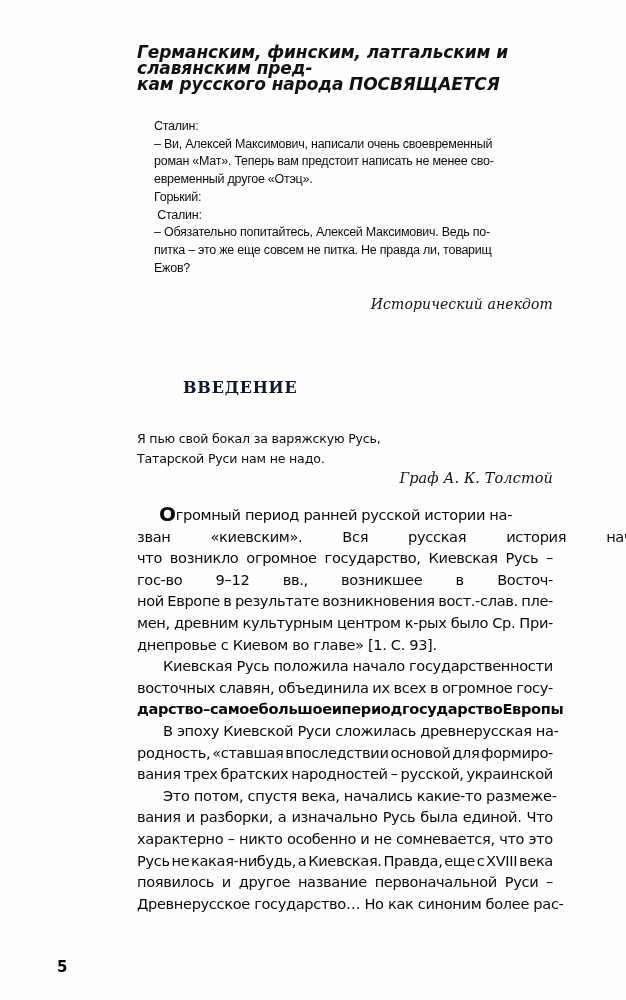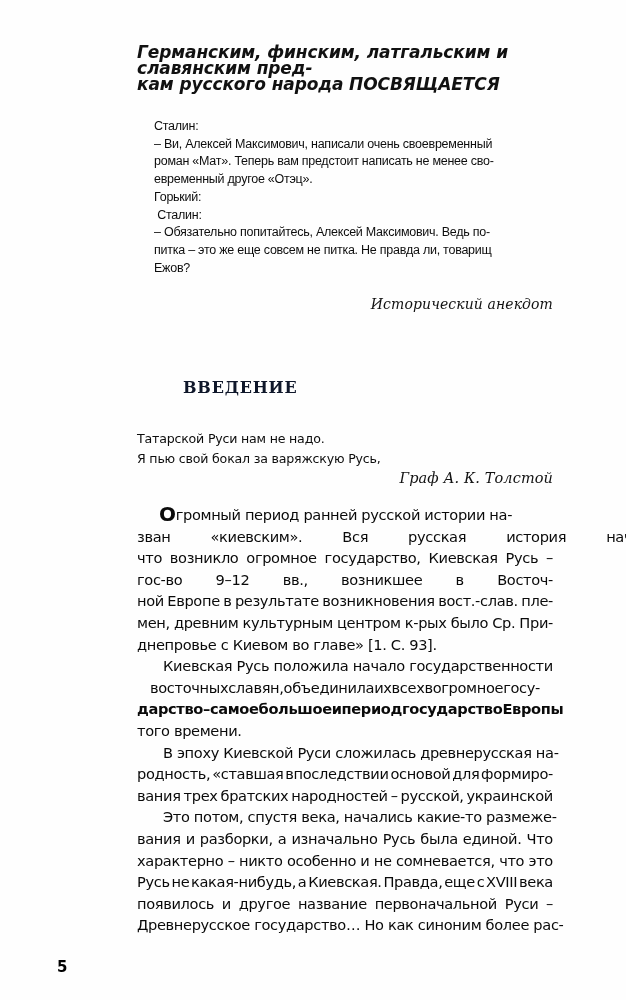--- a/index.html
+++ b/index.html
@@ -161,41 +161,40 @@
     <div class="ln">– Обязательно попитайтесь, Алексей Максимович. Ведь по-</div>
     <div class="ln">питка – это же еще совсем не питка. Не правда ли, товарищ</div>
     <div class="ln">Ежов?</div>
   </div>
 
   <div class="attribution attr-anecdote">Исторический анекдот</div>
 
   <div class="heading">ВВЕДЕНИЕ</div>
 
   <div class="epigraph">
+    <div class="ln">Я пью свой бокал за варяжскую Русь,</div>
     <div class="ln">Татарской Руси нам не надо.</div>
-    <div class="ln">Я пью свой бокал за варяжскую Русь,</div>
   </div>
 
   <div class="attribution attr-epigraph">Граф А. К. Толстой</div>
 
   <div class="body-text">
       <div class="para">
         <div class="ln" style="text-indent: 22px;"><span class="dropcap">О</span>громный период ранней русской истории на-</div>
         <div class="ln just" style="width: 416px; gap: 40px;"><span>зван</span><span>«киевским».</span><span>Вся</span><span>русская</span><span>история</span><span>начиналась</span><span>с</span><span>того,</span></div>
         <div class="ln just" style="width: 416px;"><span>что</span><span>возникло</span><span>огромное</span><span>государство,</span><span>Киевская</span><span>Русь</span><span>–</span></div>
         <div class="ln just" style="width: 416px;"><span>гос-во</span><span>9–12</span><span>вв.,</span><span>возникшее</span><span>в</span><span>Восточ-</span></div>
         <div class="ln just" style="width: 416px; align-items: flex-end;"><span>ной</span><span>Европе</span><span>в</span><span>результате</span><span>возникновения</span><span>вост.-слав.</span><span>пле-</span></div>
         <div class="ln just" style="width: 416px; align-items: flex-end;"><span>мен,</span><span>древним</span><span>культурным</span><span>центром</span><span>к-рых</span><span>было</span><span>Ср.</span><span>При-</span></div>
         <div class="ln">днепровье с Киевом во главе» [1. С. 93].</div>
       </div>
       <div class="para">
-        <div class="ln" style="text-indent: 26px; text-align: center;">Киевская Русь положила начало государственности</div>
-        <div class="ln just" style="width: 416px; justify-content: center;"><span>восточных</span><span>славян,</span><span>объединила</span><span>их</span><span>всех</span><span>в</span><span>огромное</span><span>госу-</span></div>
+        <div class="ln" style="text-indent: 26px;">Киевская Русь положила начало государственности</div>
+        <div class="ln just" style="width: 416px;"><span>восточных</span><span>славян,</span><span>объединила</span><span>их</span><span>всех</span><span>в</span><span>огромное</span><span>госу-</span></div>
         <div class="ln just" style="width: 416px; font-weight: bold;"><span>дарство</span><span>–</span><span>самое</span><span>большое</span><span>и</span><span>период</span><span>государство</span><span>Европы</span></div>
-        <div class="ln">того времени.</div>
       </div>
       <div class="para">
         <div class="ln" style="text-indent: 26px;">В эпоху Киевской Руси сложилась древнерусская на-</div>
         <div class="ln just" style="width: 416px;"><span>родность,</span><span>«ставшая</span><span>впоследствии</span><span>основой</span><span>для</span><span>формиро-</span></div>
         <div class="ln just" style="width: 416px;"><span>вания</span><span>трех</span><span>братских</span><span>народностей</span><span>–</span><span>русской,</span><span>украинской</span></div>
       </div>
       <div class="para">
         <div class="ln" style="text-indent: 26px;">Это потом, спустя века, начались какие-то размеже-</div>
         <div class="ln just" style="width: 416px;"><span>вания</span><span>и</span><span>разборки,</span><span>а</span><span>изначально</span><span>Русь</span><span>была</span><span>единой.</span><span>Что</span></div>
         <div class="ln just" style="width: 416px;"><span>характерно</span><span>–</span><span>никто</span><span>особенно</span><span>и</span><span>не</span><span>сомневается,</span><span>что</span><span>это</span></div>

